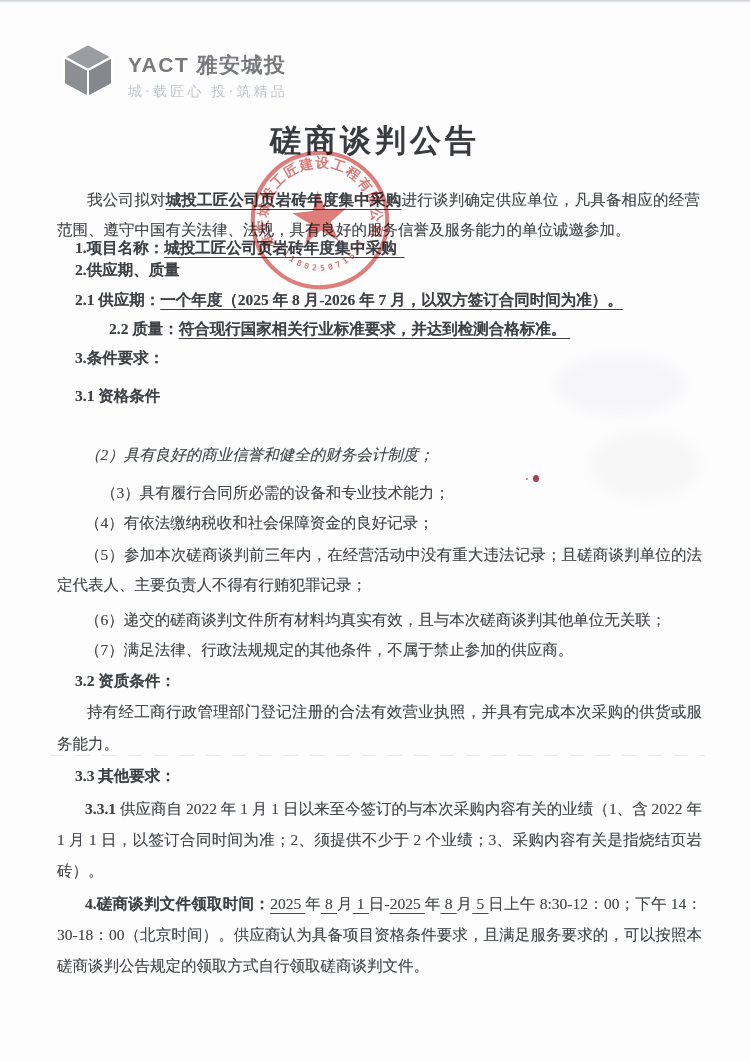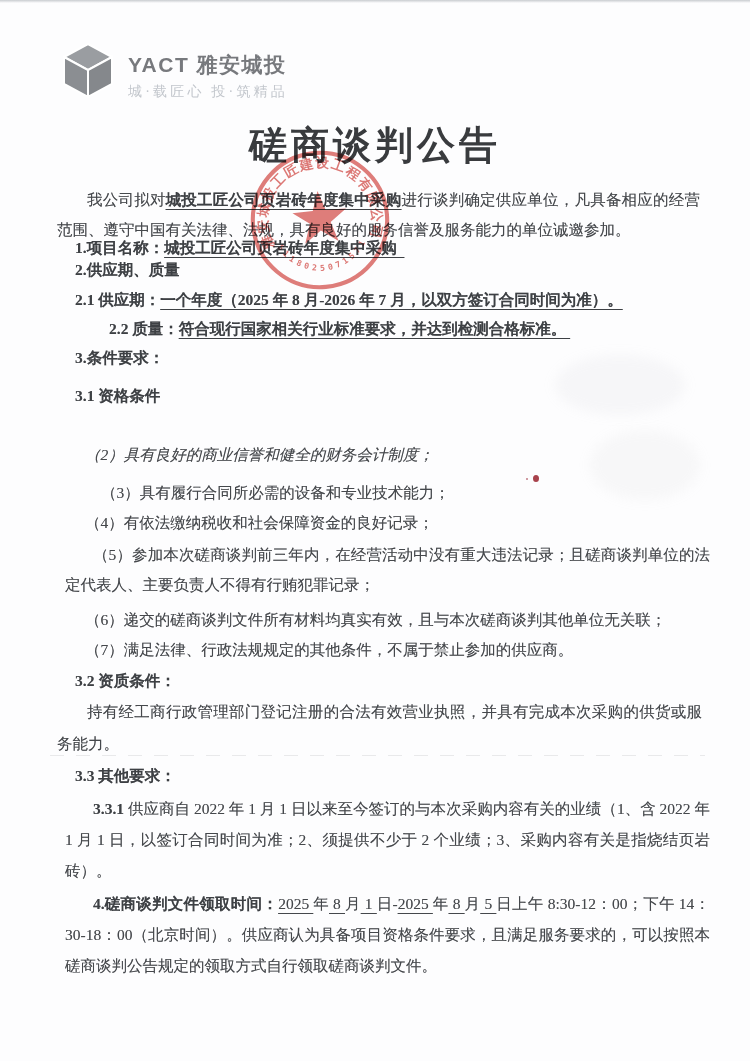--- a/index.html
+++ b/index.html
@@ -23,33 +23,33 @@
     font-family:"Liberation Sans","DejaVu Sans",sans-serif;
     font-size:21px;font-weight:700;color:#77797d;letter-spacing:1.5px;white-space:nowrap;
   }
   .tagline{
     font-family:Liberation Serif, serif;
     font-size:14px;color:#c2c6cc;letter-spacing:3.2px;margin-top:4px;white-space:nowrap;
   }
   
   .title{
     position:absolute;left:0;top:120px;width:750px;margin:0;text-align:center;
-    font-size:38px;font-weight:700;color:#393b3e;letter-spacing:4px;
+    font-size:31px;font-weight:700;color:#393b3e;letter-spacing:4px;
   }
   
   .p{
     position:absolute;font-size:15.5px;line-height:30px;color:#45484c;
     white-space:pre-wrap;text-align:justify;
     text-shadow:0 0 .4px rgba(70,72,76,.45);
   }
   .b{font-weight:700;color:#3d4044;}
   .u{text-decoration:underline;text-underline-offset:3.5px;text-decoration-thickness:1px;}
   .bu{font-weight:700;color:#3d4044;text-decoration:underline;text-underline-offset:3.5px;text-decoration-thickness:1px;font-family:Liberation Serif, serif;}
   .ind{text-indent:30px;}
-  .ind28{text-indent:28px;margin-left:8px;}
+  .ind28{text-indent:28px;}
   
   .seal{
     position:absolute;left:247px;top:147px;width:146px;height:146px;
     mix-blend-mode:multiply;opacity:.82;transform:rotate(-5deg);
     pointer-events:none;
   }
   
   .red-dot{position:absolute;border-radius:50%;}
   .smudge{position:absolute;border-radius:50%;filter:blur(6px);}
   .fold-line{

